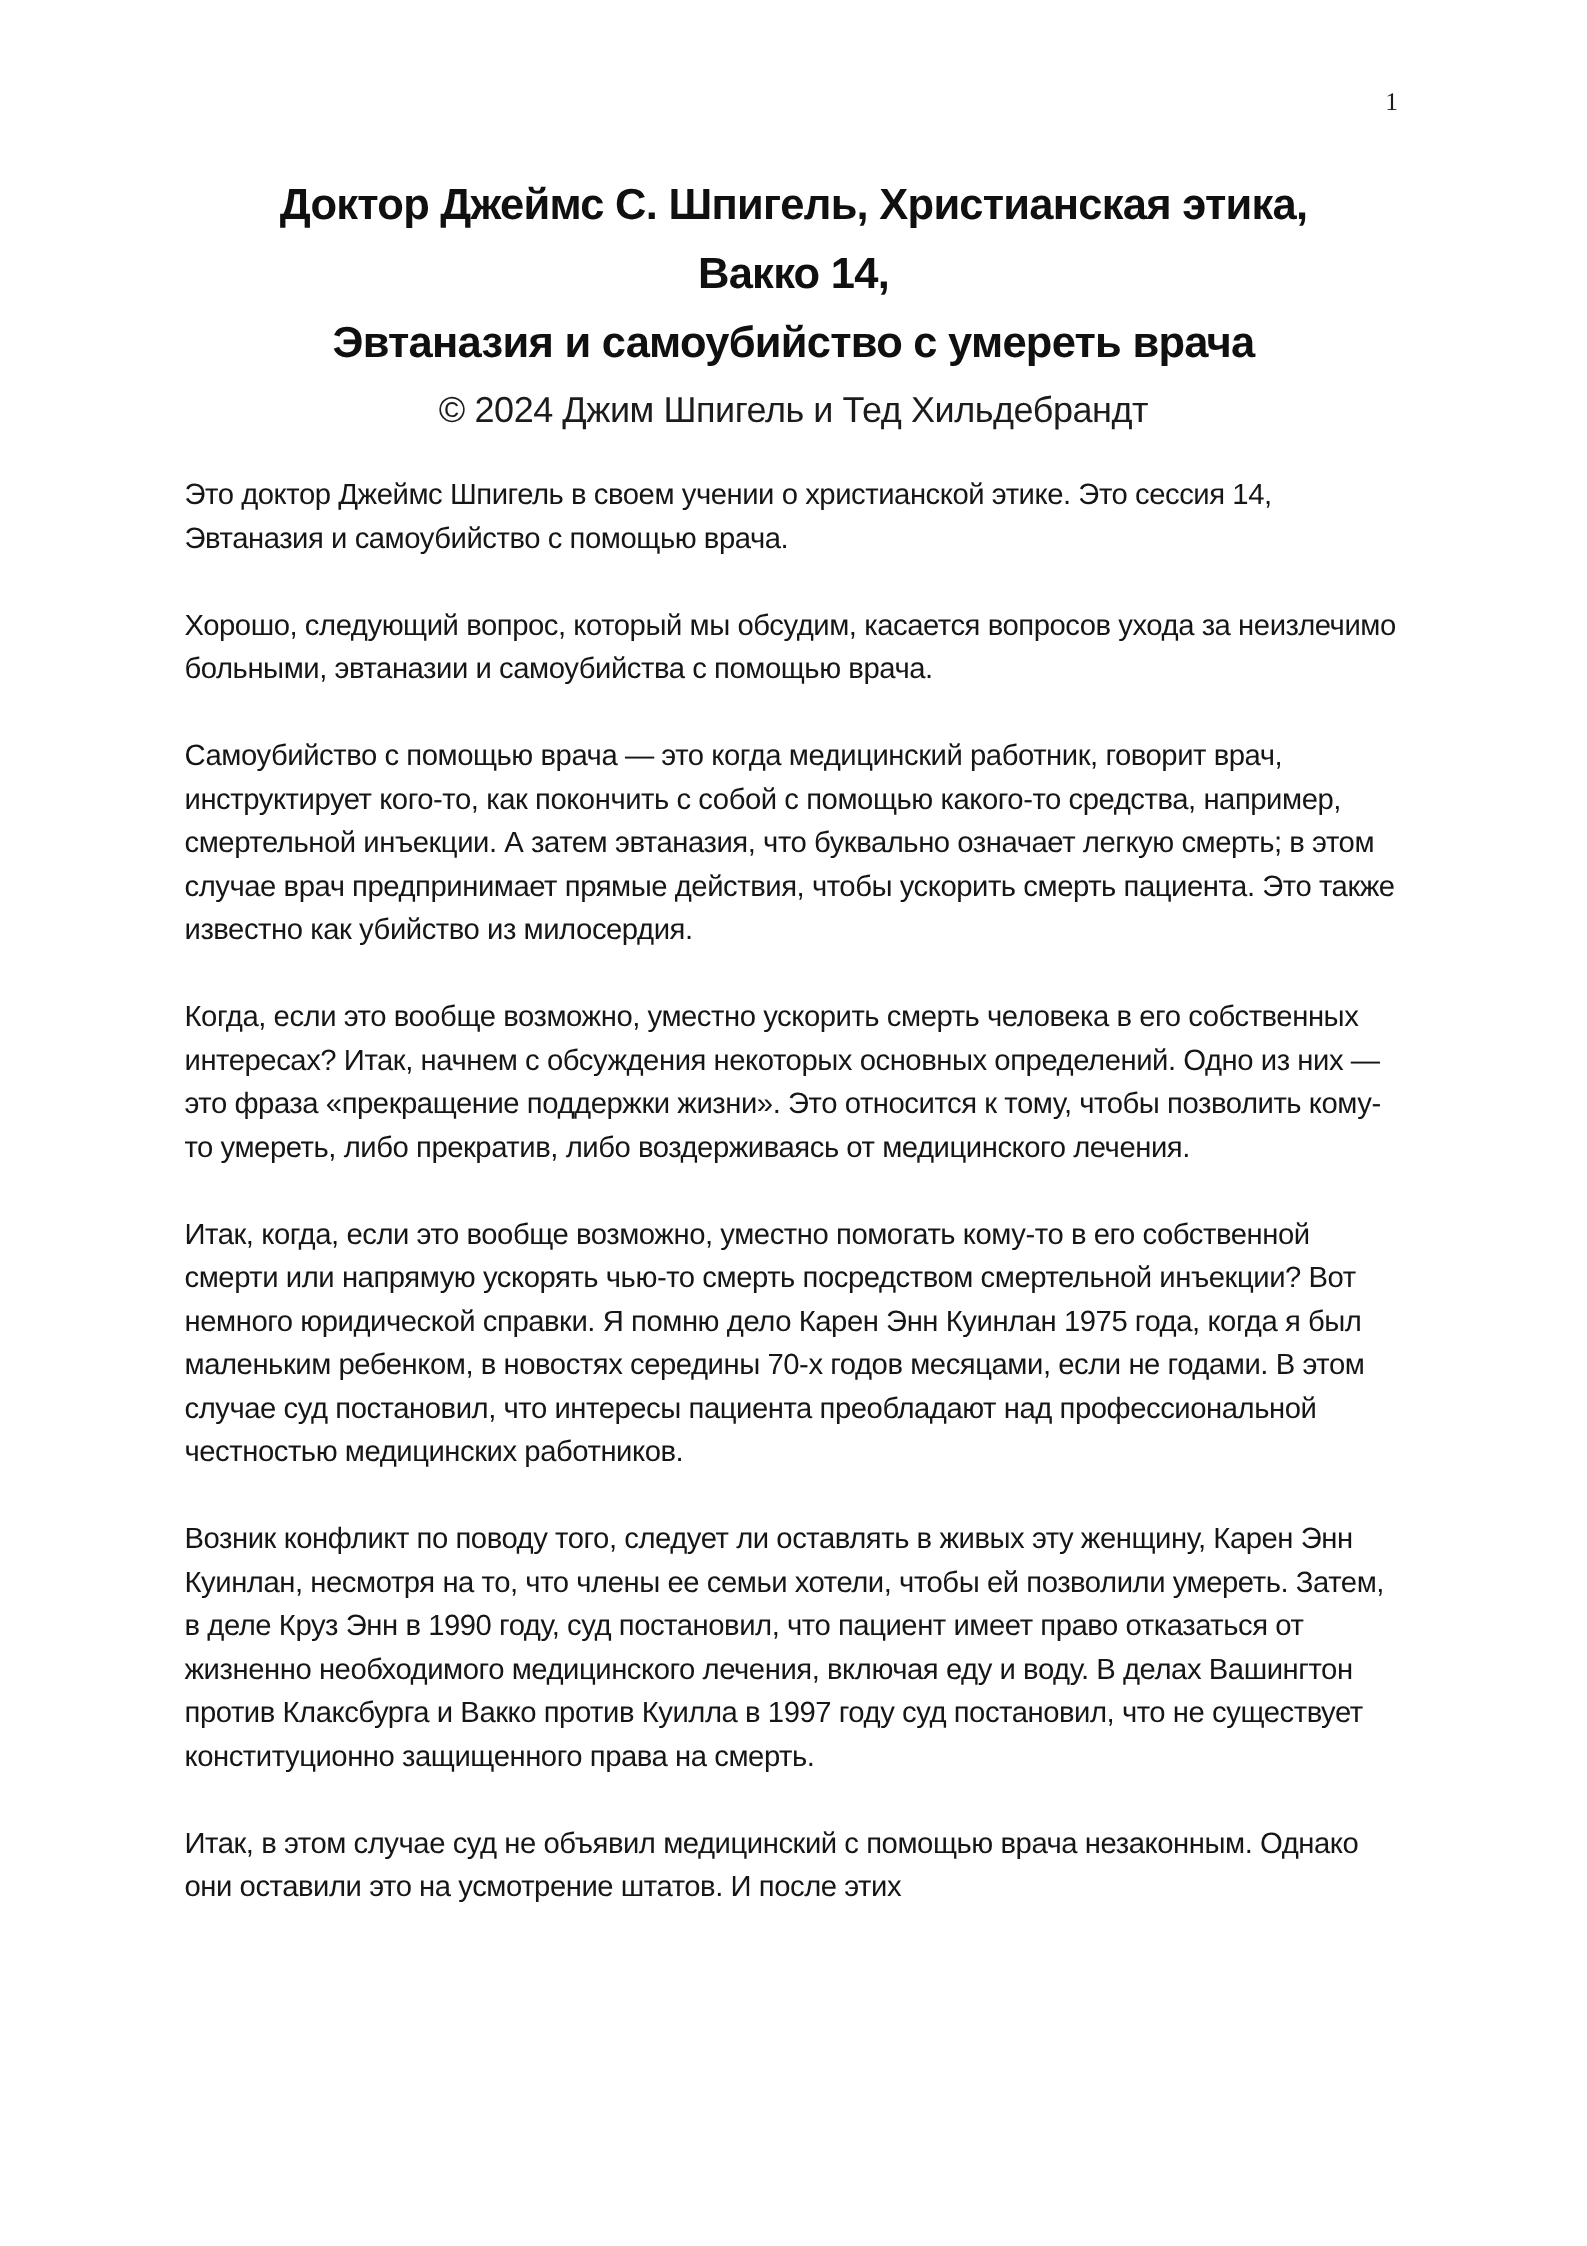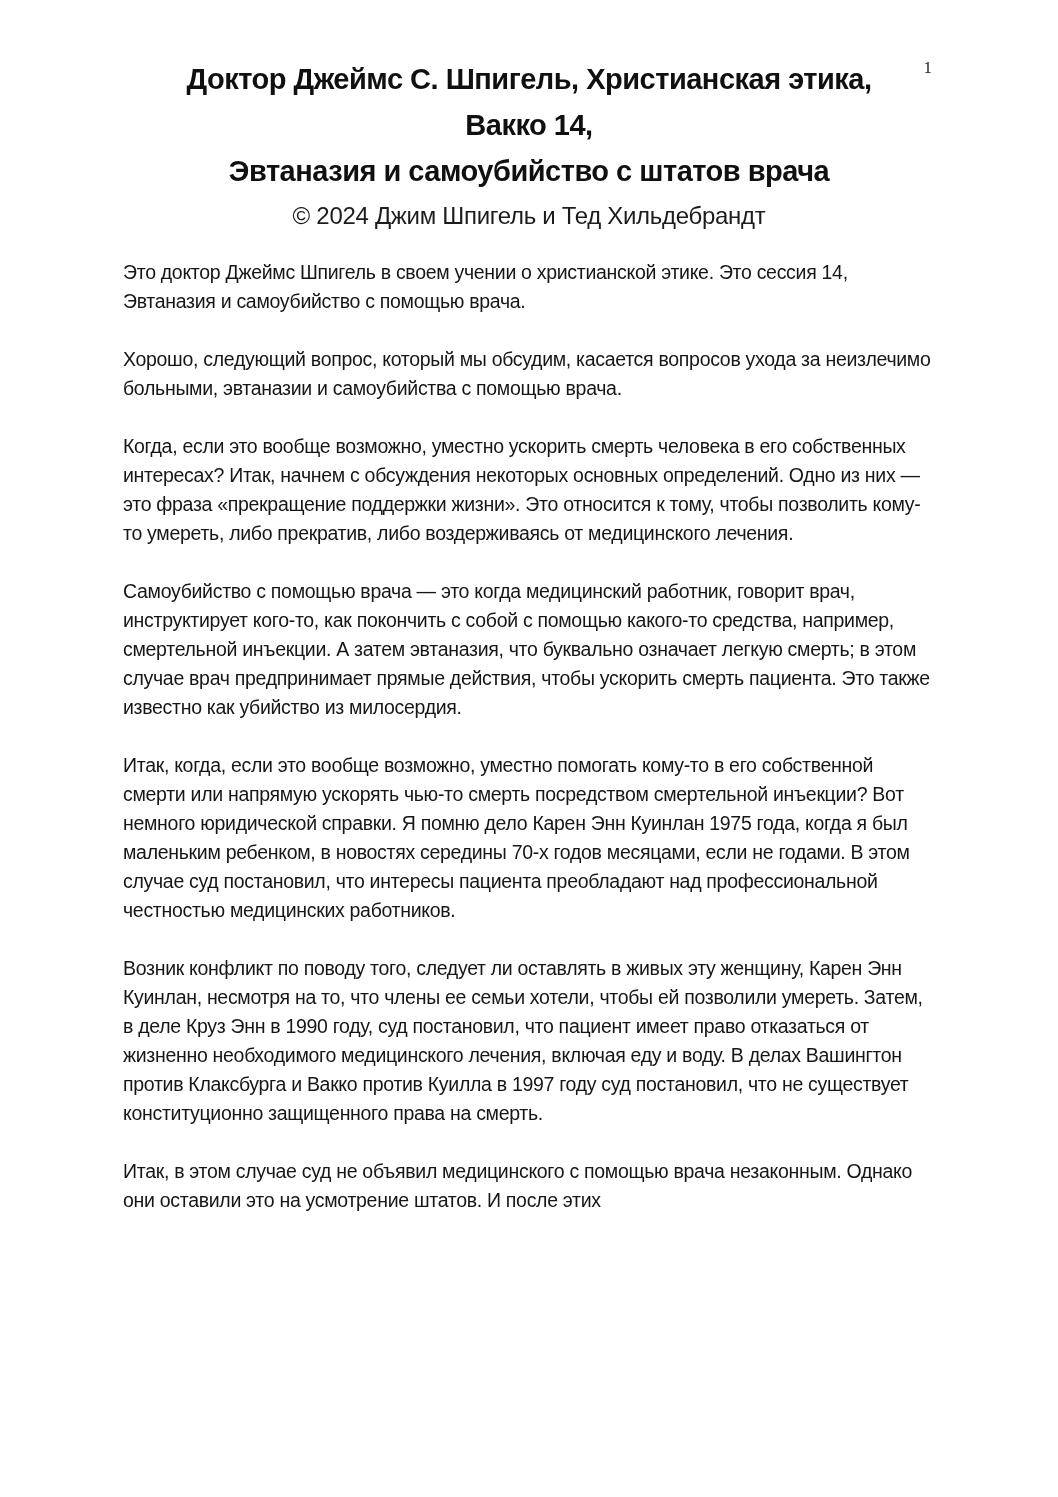--- a/index.html
+++ b/index.html
@@ -18,21 +18,21 @@
   }
   .page-number {
     position: absolute;
     top: 58px;
     right: 126px;
     font-family: "Liberation Serif", serif;
     font-size: 17px;
     color: #1c1c1c;
   }
   .header {
-    padding-top: 56px;
+    padding-top: 114px;
     text-align: center;
   }
   .title {
     font-size: 29px;
     font-weight: 700;
     line-height: 46px;
     letter-spacing: -0.5px;
     color: #101010;
   }
   .copyright {
@@ -59,28 +59,28 @@
 <body>
 
 <div class="page">
 
   <div class="page-number">1</div>
 
   <div class="header">
     <h1 class="title">
       <div>Доктор Джеймс С. Шпигель, Христианская этика,</div>
       <div>Вакко 14,</div>
-      <div>Эвтаназия и самоубийство с штатов врача</div>
+      <div>Эвтаназия и самоубийство с умереть врача</div>
     </h1>
     <div class="copyright">© 2024 Джим Шпигель и Тед Хильдебрандт</div>
   </div>
 
   <div class="body-text">
     <p>Это доктор Джеймс Шпигель в своем учении о христианской этике. Это сессия 14, Эвтаназия и самоубийство с помощью врача.</p>
     <p>Хорошо, следующий вопрос, который мы обсудим, касается вопросов ухода за неизлечимо больными, эвтаназии и самоубийства с помощью врача.</p>
+    <p>Самоубийство с помощью врача — это когда медицинский работник, говорит врач, инструктирует кого-то, как покончить с собой с помощью какого-то средства, например, смертельной инъекции. А затем эвтаназия, что буквально означает легкую смерть; в этом случае врач предпринимает прямые действия, чтобы ускорить смерть пациента. Это также известно как убийство из милосердия.</p>
     <p>Когда, если это вообще возможно, уместно ускорить смерть человека в его собственных интересах? Итак, начнем с обсуждения некоторых основных определений. Одно из них — это фраза «прекращение поддержки жизни». Это относится к тому, чтобы позволить кому-то умереть, либо прекратив, либо воздерживаясь от медицинского лечения.</p>
-    <p>Самоубийство с помощью врача — это когда медицинский работник, говорит врач, инструктирует кого-то, как покончить с собой с помощью какого-то средства, например, смертельной инъекции. А затем эвтаназия, что буквально означает легкую смерть; в этом случае врач предпринимает прямые действия, чтобы ускорить смерть пациента. Это также известно как убийство из милосердия.</p>
     <p>Итак, когда, если это вообще возможно, уместно помогать кому-то в его собственной смерти или напрямую ускорять чью-то смерть посредством смертельной инъекции? Вот немного юридической справки. Я помню дело Карен Энн Куинлан 1975 года, когда я был маленьким ребенком, в новостях середины 70-х годов месяцами, если не годами. В этом случае суд постановил, что интересы пациента преобладают над профессиональной честностью медицинских работников.</p>
     <p>Возник конфликт по поводу того, следует ли оставлять в живых эту женщину, Карен Энн Куинлан, несмотря на то, что члены ее семьи хотели, чтобы ей позволили умереть. Затем, в деле Круз Энн в 1990 году, суд постановил, что пациент имеет право отказаться от жизненно необходимого медицинского лечения, включая еду и воду. В делах Вашингтон против Клаксбурга и Вакко против Куилла в 1997 году суд постановил, что не существует конституционно защищенного права на смерть.</p>
-    <p>Итак, в этом случае суд не объявил медицинского с помощью врача незаконным. Однако они оставили это на усмотрение штатов. И после этих</p>
+    <p>Итак, в этом случае суд не объявил медицинский с помощью врача незаконным. Однако они оставили это на усмотрение штатов. И после этих</p>
   </div>
 
 </div>
 
 </body></html>

